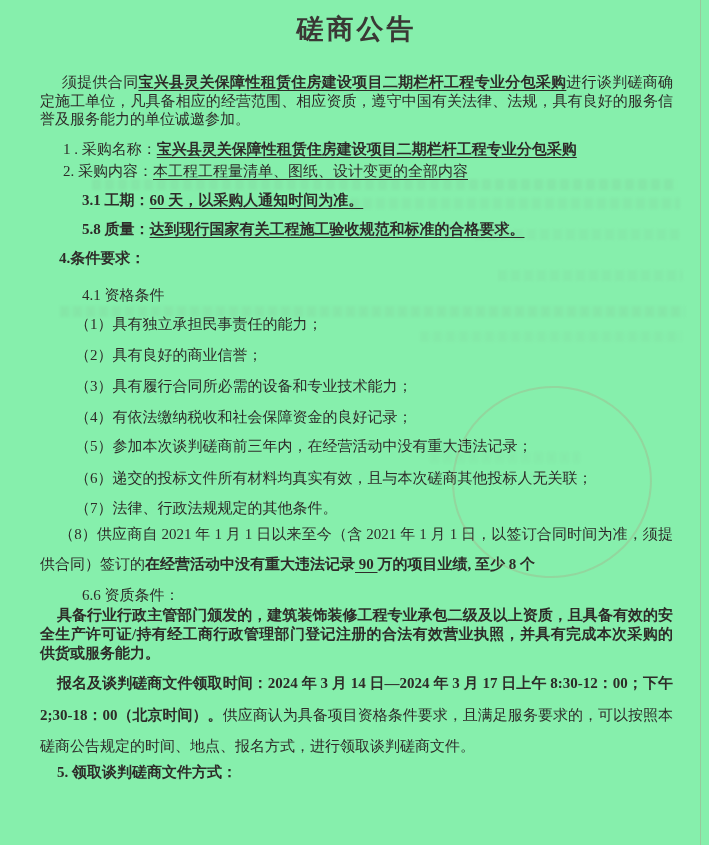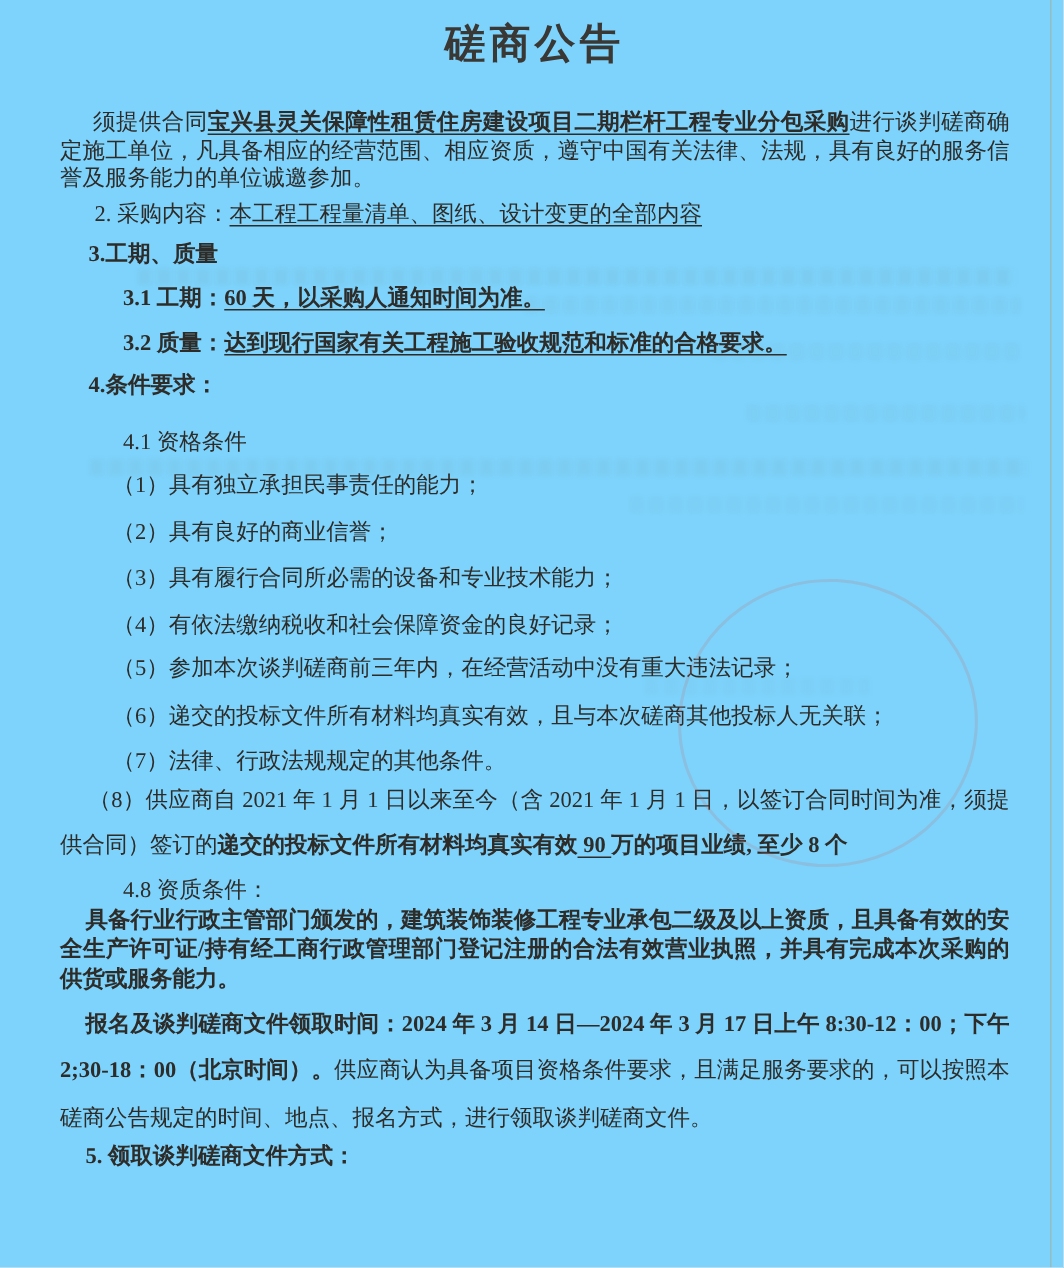--- a/index.html
+++ b/index.html
@@ -1,20 +1,20 @@
 <!DOCTYPE html>
 <html><head>
 <meta charset="utf-8">
 <style>
   html,body{margin:0;padding:0;background:#e8e8e6;}
   .page{
     position:relative;
     width:709px;height:845px;
     margin:0 auto;
-    background:#7dd3fc;
+    background:#86efac;
     font-family:"Liberation Serif","DejaVu Serif",serif;
     color:#2e2c29;
     overflow:hidden;
     box-sizing:border-box;
     padding:0 36px 0 40px;
   }
   .title{
     font-family:"Liberation Sans","DejaVu Sans",sans-serif;
     font-weight:600;
     font-size:27px;
@@ -69,44 +69,44 @@
 </style>
 </head>
 <body>
 
 <div class="page">
 
   <h1 class="title">磋商公告</h1>
 
   <p class="para intro"><span>须提供合同</span><span class="bu">宝兴县灵关保障性租赁住房建设项目二期栏杆工程专业分包采购</span><span>进行谈判磋商确定施工单位，凡具备相应的经营范围、相应资质，遵守中国有关法律、法规，具有良好的服务信誉及服务能力的单位诚邀参加。</span></p>
 
+  <div class="row r-item12"><span>1 . 采购名称：</span><span class="bu">宝兴县灵关保障性租赁住房建设项目二期栏杆工程专业分包采购</span></div>
 
   <div class="row r-item12b"><span>2. 采购内容：</span><span class="u">本工程工程量清单、图纸、设计变更的全部内容</span></div>
 
-  <div class="row r-h3">3.工期、质量</div>
 
   <div class="row r-s31"><span>3.1 工期：</span><span class="bu">60 天，以采购人通知时间为准。</span></div>
 
-  <div class="row r-s32"><span>3.2 质量：</span><span class="bu">达到现行国家有关工程施工验收规范和标准的合格要求。</span></div>
+  <div class="row r-s32"><span>5.8 质量：</span><span class="bu">达到现行国家有关工程施工验收规范和标准的合格要求。</span></div>
 
   <div class="row r-h4">4.条件要求：</div>
 
   <div class="row r-s41">4.1 资格条件</div>
 
   <div class="row cond c1">（1）具有独立承担民事责任的能力；</div>
   <div class="row cond">（2）具有良好的商业信誉；</div>
   <div class="row cond">（3）具有履行合同所必需的设备和专业技术能力；</div>
   <div class="row cond">（4）有依法缴纳税收和社会保障资金的良好记录；</div>
   <div class="row cond c5">（5）参加本次谈判磋商前三年内，在经营活动中没有重大违法记录；</div>
   <div class="row cond c6">（6）递交的投标文件所有材料均真实有效，且与本次磋商其他投标人无关联；</div>
   <div class="row cond c7">（7）法律、行政法规规定的其他条件。</div>
 
-  <p class="cond8"><span>（8）供应商自 2021 年 1 月 1 日以来至今（含 2021 年 1 月 1 日，以签订合同时间为准，须提供合同）签订的</span><span class="b">递交的投标文件所有材料均真实有效</span><span class="bu">&nbsp;90&nbsp;</span><span class="b">万的项目业绩, 至少 8 个</span></p>
+  <p class="cond8"><span>（8）供应商自 2021 年 1 月 1 日以来至今（含 2021 年 1 月 1 日，以签订合同时间为准，须提供合同）签订的</span><span class="b">在经营活动中没有重大违法记录</span><span class="bu">&nbsp;90&nbsp;</span><span class="b">万的项目业绩, 至少 8 个</span></p>
 
-  <div class="row r-s42">4.8 资质条件：</div>
+  <div class="row r-s42">6.6 资质条件：</div>
 
   <p class="body42">具备行业行政主管部门颁发的，建筑装饰装修工程专业承包二级及以上资质，且具备有效的安全生产许可证/持有经工商行政管理部门登记注册的合法有效营业执照，并具有完成本次采购的供货或服务能力。</p>
 
 
   <p class="signup"><span class="b">报名及谈判磋商文件领取时间：2024 年 3 月 14 日—2024 年 3 月 17 日上午 8:30-12：00；下午 2;30-18：00（北京时间）。</span><span>供应商认为具备项目资格条件要求，且满足服务要求的，可以按照本磋商公告规定的时间、地点、报名方式，进行领取谈判磋商文件。</span></p>
 
   <div class="row r-h5">5. 领取谈判磋商文件方式：</div>
 
   <div class="scan-line"></div>
   <div class="stamp"></div>

